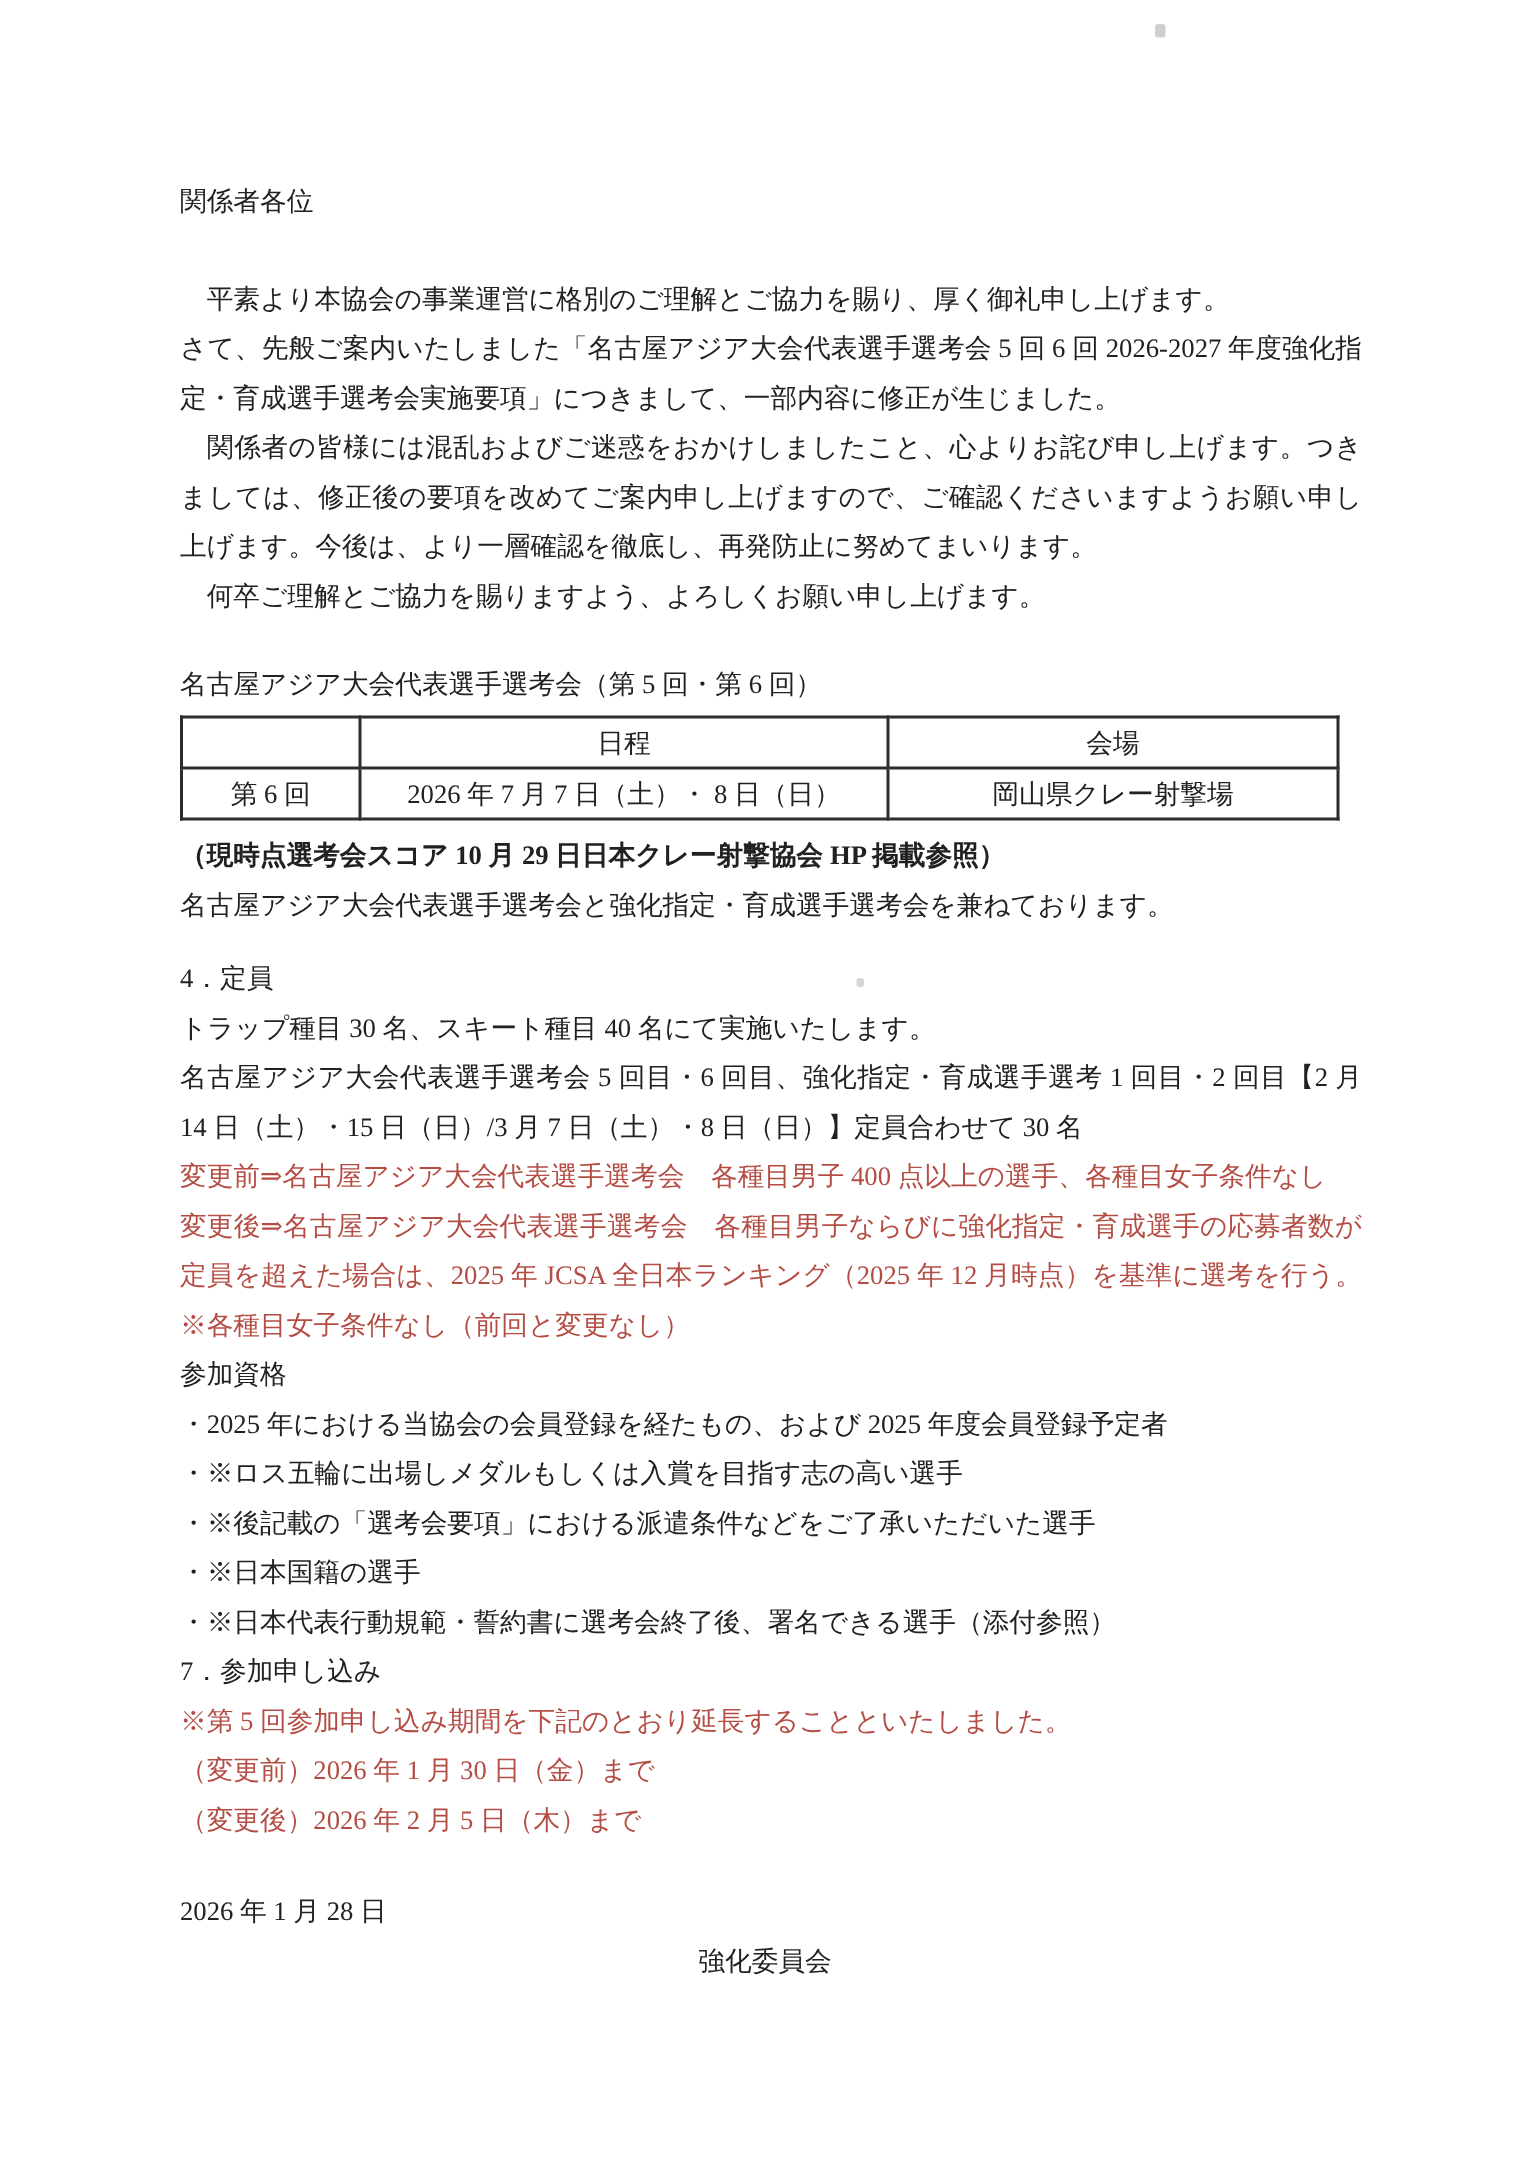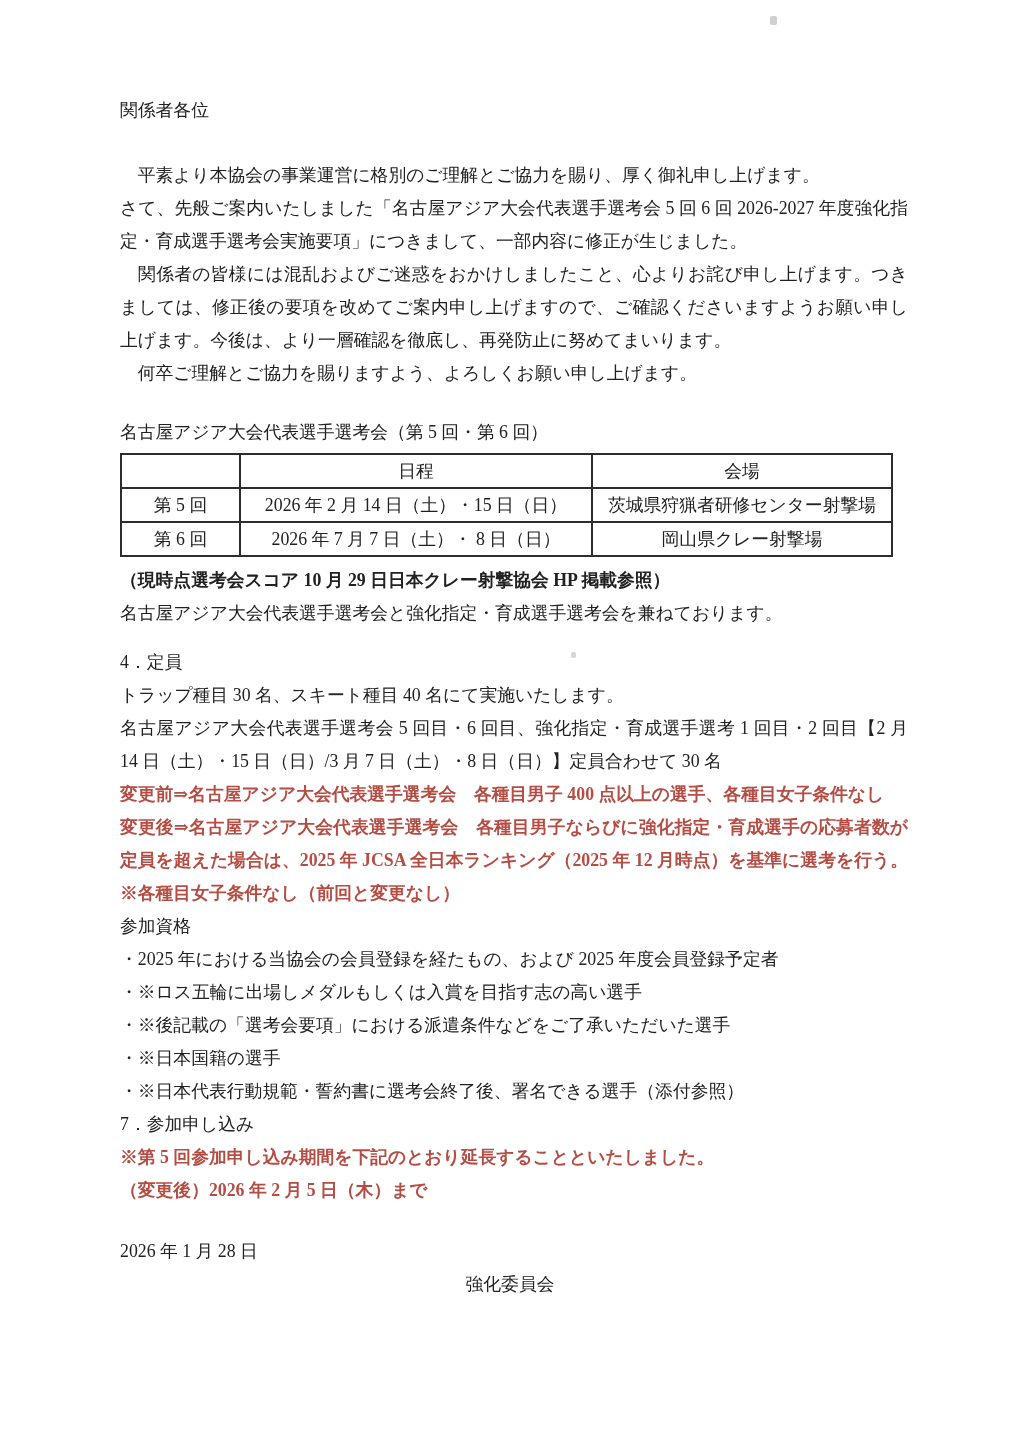--- a/index.html
+++ b/index.html
@@ -16,21 +16,21 @@
     background:#ffffff;
     font-family:"Liberation Serif","DejaVu Serif",serif;
     color:var(--ink);
     font-size:17.8px;
     line-height:33px;
     overflow:hidden;
   }
   .content{
     position:absolute;
     left:120px;
-    top:94px;
+    top:118px;
     width:788px;
   }
   p{margin:0;}
   .jp-just{text-align:justify;}
   .recipient{line-height:33px;}
   .intro{margin-top:32px;}
   .section-title{margin-top:26px;}
   table.schedule{
     border-collapse:collapse;
     margin-top:4px;
@@ -51,21 +51,21 @@
   .col-round{width:119px;}
   .col-date{width:352px;}
   .col-venue{width:300px;}
   .score-note{margin-top:7px;font-weight:bold;}
   .combined-note-line{margin-top:0;}
   .combined-note{
     text-underline-offset:5px;
     text-decoration-thickness:1.5px;
   }
   .capacity-heading{margin-top:16px;}
-  .red{color:var(--red);font-weight:bold;}
+  .red{color:var(--red);}
   .date-line{margin-top:28px;}
   .signature-line{text-align:center;padding-right:8px;}
   .speck{position:absolute;border-radius:2px;}
   .speck-1{left:770px;top:16px;width:7px;height:9px;background:#b5b5b5;opacity:.65;}
   .speck-2{left:571px;top:652px;width:5px;height:6px;background:#c4c4c4;opacity:.7;}
 </style>
 </head>
 <body>
 
 <div class="page">
@@ -92,25 +92,20 @@
         <col class="col-date">
         <col class="col-venue">
       </colgroup>
       <tbody>
         <tr>
           <th></th>
           <th>日程</th>
           <th>会場</th>
         </tr>
         <tr>
-          <td>第 5 回</td>
-          <td>2026 年 2 月 14 日（土）・15 日（日）</td>
-          <td>茨城県狩猟者研修センター射撃場</td>
-        </tr>
-        <tr>
           <td>第 6 回</td>
           <td>2026 年 7 月 7 日（土）・ 8 日（日）</td>
           <td>岡山県クレー射撃場</td>
         </tr>
       </tbody>
     </table>
 
     <p class="score-note">（現時点選考会スコア 10 月 29 日日本クレー射撃協会 HP 掲載参照）</p>
 
     <p class="combined-note-line"><span class="combined-note">名古屋アジア大会代表選手選考会と強化指定・育成選手選考会を兼ねております。</span></p>
@@ -123,19 +118,20 @@
 
     <p>参加資格</p>
     <p class="jp-just">・2025 年における当協会の会員登録を経たもの、および 2025 年度会員登録予定者</p>
     <p class="jp-just">・※ロス五輪に出場しメダルもしくは入賞を目指す志の高い選手</p>
     <p class="jp-just">・※後記載の「選考会要項」における派遣条件などをご了承いただいた選手</p>
     <p class="jp-just">・※日本国籍の選手</p>
     <p class="jp-just">・※日本代表行動規範・誓約書に選考会終了後、署名できる選手（添付参照）</p>
 
     <p>7．参加申し込み</p>
     <p class="jp-just red">※第 5 回参加申し込み期間を下記のとおり延長することといたしました。</p>
+    <p class="red">（変更前）2026 年 1 月 30 日（金）まで</p>
     <p class="red">（変更後）2026 年 2 月 5 日（木）まで</p>
 
     <p class="date-line">2026 年 1 月 28 日</p>
     <p class="signature-line">強化委員会</p>
 
   </div>
 </div>
 
 </body></html>

